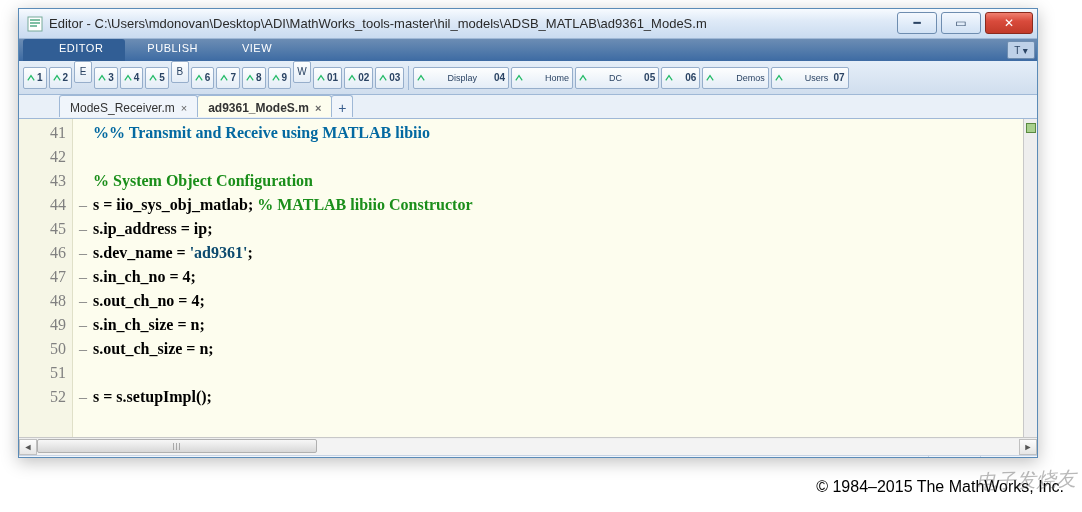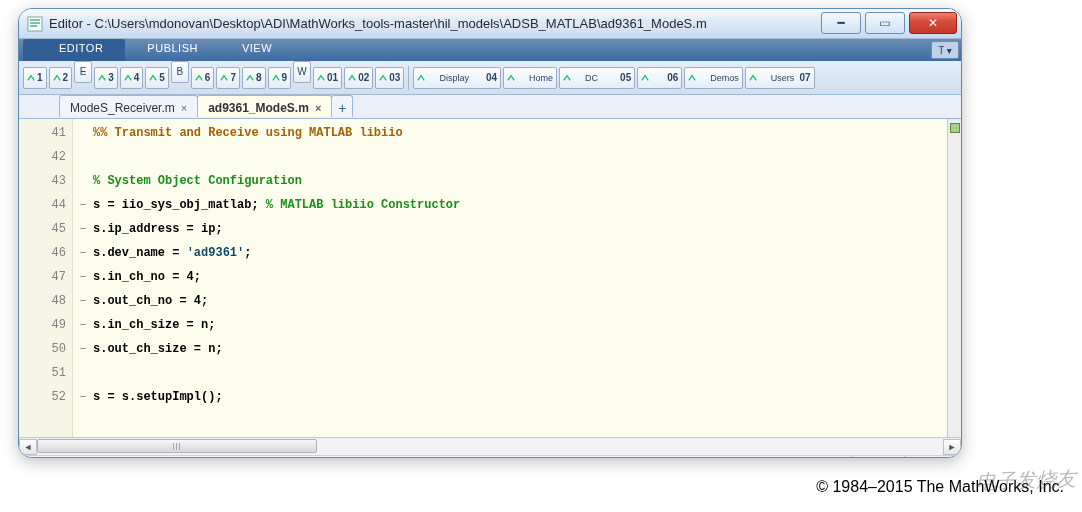--- a/index.html
+++ b/index.html
@@ -8,23 +8,23 @@
     font-size: 12px;
     background: #fff;
     width: 1082px;
     height: 512px;
     position: relative;
     overflow: hidden;
   }
   .window {
     position: absolute;
     left: 18px; top: 8px;
-    width: 944px; height: 450px;
+    width: 1020px; height: 450px;
     border: 1px solid #5b8bb7;
-    border-radius: 14px;
+    border-radius: 0;
     background: #f0f5fb;
     box-shadow: 0 4px 16px rgba(0,0,0,0.25);
     overflow: hidden;
   }
   .titlebar {
     height: 30px;
     background: linear-gradient(#f7fbff, #dfeaf7 40%, #c9dbf0);
     display: flex; align-items: center;
     padding: 0 6px 0 8px;
     border-bottom: 1px solid #9fb8d6;
@@ -79,21 +79,21 @@
     border-radius: 2px;
     background: linear-gradient(#fdfefe, #e4edf7);
     display: flex; align-items: center; justify-content: center;
     font-size: 9px; color: #2b4464; gap:2px;
     white-space: nowrap;
   }
   .tool-btn .num { font-weight:bold; font-size:10px; }
   .tool-btn svg { width:8px; height:8px; }
   .tool-sep { width:1px; height:24px; background:#9fb8d6; margin:0 2px; }
   .tool-group { display:flex; gap:2px; align-items:center; }
-  .tool-label { font-size:9px; color:#2b4464; margin-left:12px; }
+  .tool-label { font-size:9px; color:#2b4464; margin-left:20px; }
 
   .filetabs {
     height: 24px;
     background: #e9f0f8;
     border-bottom: 1px solid #9fb8d6;
     display: flex; align-items: flex-start;
     padding-left: 40px; gap: 0;
   }
   .filetab {
     height: 22px;
@@ -108,22 +108,22 @@
   }
   .filetab.active { background: #fdfdee; font-weight: bold; }
   .filetab .x { font-size: 11px; color: #666; }
   .newtab { width: 22px; justify-content:center; padding:3px 0 0 0; font-size:14px; color:#3a5f8f; }
 
   .editor-area {
     position: relative;
     display: flex;
     height: 318px;
     background: #fdfdee;
-    font-family: Liberation Mono, monospace;
-    font-size: 12px;
+    font-family: Liberation Serif, serif;
+    font-size: 16px;
     overflow: hidden;
   }
   .gutter {
     width: 54px;
     background: #f6f6e6;
     color: #808080;
     text-align: right;
     padding: 2px 6px 2px 0;
     line-height: 24px;
     user-select: none;
@@ -138,21 +138,21 @@
     user-select: none;
   }
   .code {
     flex: 1;
     padding: 2px 0;
     line-height: 24px;
     white-space: pre;
     color: #000;
     font-weight: bold;
   }
-  .c-sect { color: #a16207; font-weight: bold; }
+  .c-sect { color: #0369a1; font-weight: bold; }
   .c-comm { color: #1a8e1a; font-weight: bold; text-align: right; }
   .c-str  { color: #0c4a6e; font-weight: bold; }
   .code-marker {
     position:absolute; right:0; top:0; width:14px; height:100%;
     background:#eee; border-left:1px solid #c8c8c8;
   }
   .code-marker .sq { position:absolute; top:4px; left:2px; width:10px; height:10px; background:#a8d08d; border:1px solid #5a8a40; }
 
   .hscroll {
     height: 18px;
@@ -313,21 +313,21 @@
           <svg viewBox="0 0 10 10">
             <path d="M1 8 L5 2 L9 8" fill="none" stroke="#2b6" stroke-width="1.5"></path>
           </svg>
           <span class="tool-label">DC</span>
           <span class="num" style="margin-left:20px">05</span>
         </div>
         <div class="tool-btn">
           <svg viewBox="0 0 10 10">
             <path d="M1 8 L5 2 L9 8" fill="none" stroke="#2b6" stroke-width="1.5"></path>
           </svg>
-          <span class="num" style="margin-left:16px">06</span>
+          <span class="num" style="margin-left:10px">06</span>
         </div>
         <div class="tool-btn">
           <svg viewBox="0 0 10 10">
             <path d="M1 8 L5 2 L9 8" fill="none" stroke="#2b6" stroke-width="1.5"></path>
           </svg>
           <span class="tool-label">Demos</span>
         </div>
         <div class="tool-btn">
           <svg viewBox="0 0 10 10">
             <path d="M1 8 L5 2 L9 8" fill="none" stroke="#2b6" stroke-width="1.5"></path>

